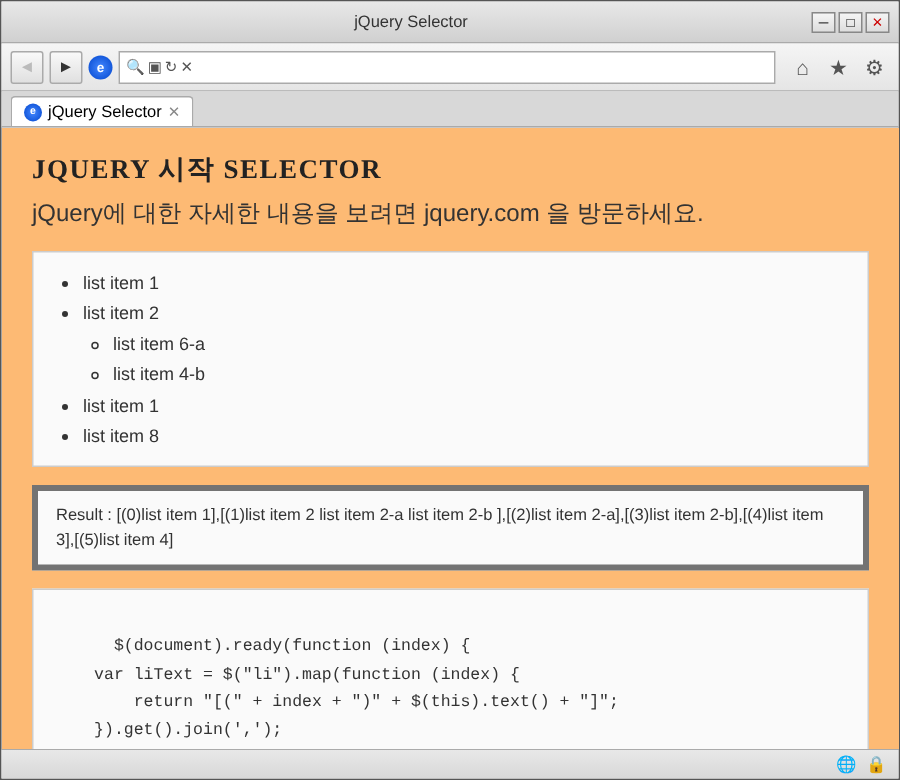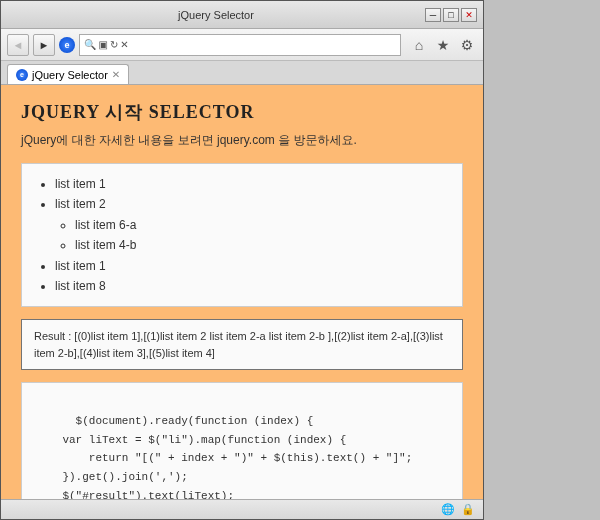--- a/index.html
+++ b/index.html
@@ -1,20 +1,20 @@
 <!DOCTYPE html>
 <html><head>
   <meta charset="utf-8">
   <style>
     * { margin: 0; padding: 0; box-sizing: border-box; }
     body { font-family: Arial, sans-serif; font-size: 13px; background: #c0c0c0; }
 
     
     .browser-window {
-      width: 484px;
+      width: 600px;
       height: 520px;
       border: 1px solid #555;
       display: flex;
       flex-direction: column;
       background: #f0f0f0;
     }
 
     .title-bar {
       background: linear-gradient(to bottom, #e8e8e8, #d0d0d0);
       padding: 4px 6px;
@@ -186,21 +186,21 @@
       font-size: 18px;
       font-weight: bold;
       text-transform: uppercase;
       letter-spacing: 1px;
       color: #222;
       margin-bottom: 8px;
       font-family: Georgia, serif;
     }
 
     .subtitle {
-      font-size: 12px;
+      font-size: 16px;
       color: #333;
       margin-bottom: 14px;
     }
 
     .list-box {
       border: 1px solid #ccc;
       background: #fafafa;
       padding: 10px 13px;
       margin-bottom: 12px;
     }
@@ -215,21 +215,21 @@
       color: #333;
       line-height: 1.7;
     }
 
     .list-box ul ul {
       list-style: circle;
       padding-left: 20px;
     }
 
     .result-box {
-      border: 1px solid #737373;
+      border: 4px solid #737373;
       background: #fafafa;
       padding: 8px 12px;
       margin-bottom: 12px;
       font-size: 11px;
       color: #333;
       line-height: 1.5;
     }
 
     .code-box {
       border: 1px solid #ccc;

